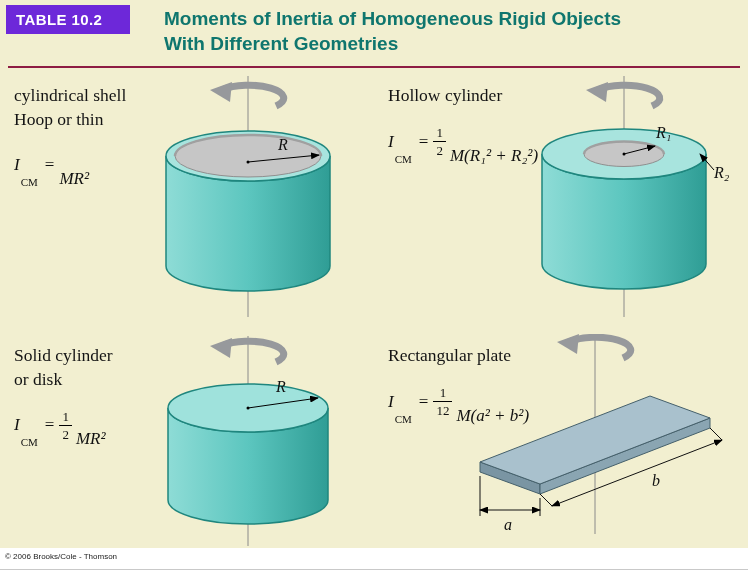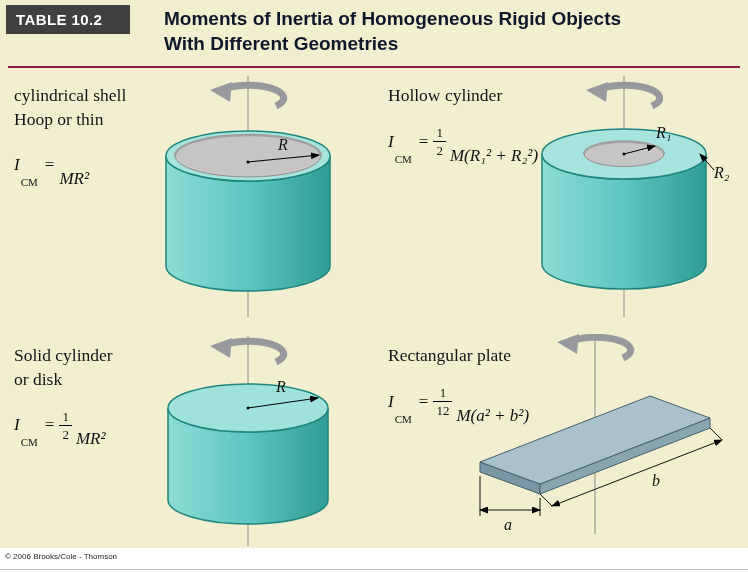--- a/index.html
+++ b/index.html
@@ -1,20 +1,20 @@
 <!DOCTYPE html>
 <html><head>
 <meta charset="utf-8">
 <style>
   html,body{margin:0;padding:0;background:#ffffff;}
   body{width:748px;height:572px;position:relative;font-family:"Liberation Sans",sans-serif;}
   #panel{position:absolute;left:0;top:0;width:748px;height:548px;background:#f2efd0;overflow:hidden;}
-  .badge{position:absolute;left:6px;top:5px;width:124px;height:29px;background:#404040;color:#fff;
+  .badge{position:absolute;left:6px;top:5px;width:124px;height:29px;background:#6d28d9;color:#fff;
          font-weight:bold;font-size:15px;display:flex;align-items:center;padding-left:10px;box-sizing:border-box;letter-spacing:.4px;}
-  .title{position:absolute;left:164px;top:6px;font-weight:bold;font-size:19px;line-height:1.32;color:#0f172a;}
+  .title{position:absolute;left:164px;top:6px;font-weight:bold;font-size:19px;line-height:1.32;color:#0f766e;}
   .title span{display:block;}
   .rule{position:absolute;left:8px;right:8px;top:66px;height:2px;background:#8e1d43;}
   .cell-text{position:absolute;font-family:"Liberation Serif",serif;font-size:17.5px;color:#141414;}
   .cell-line{display:block;line-height:1.35;}
   .formula{display:inline-flex;align-items:center;margin-top:10px;font-family:"Liberation Serif",serif;font-size:17px;color:#111;}
   .formula .var{font-style:italic;}
   .formula .sub{font-size:11px;align-self:flex-end;margin:7px 2px 1px 1px;}
   .formula .eq{margin:0 5px;}
   .frac{display:inline-flex;flex-direction:column;align-items:center;line-height:1;font-size:13px;margin-right:4px;}
   .frac .num{padding:0 3px 2px;}

